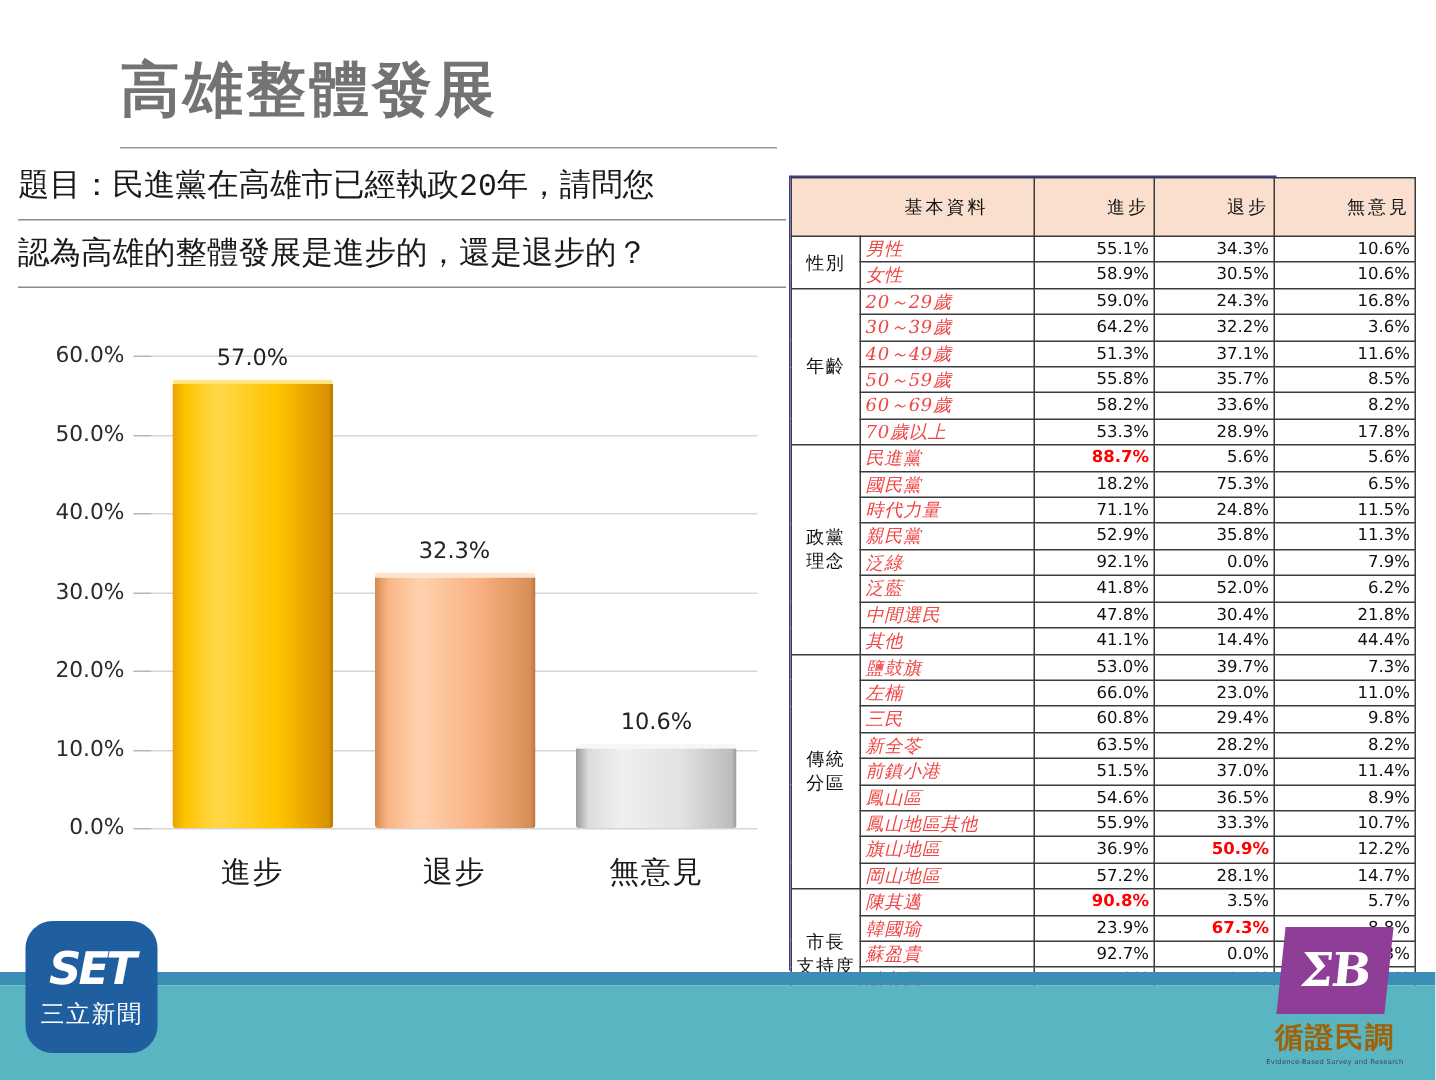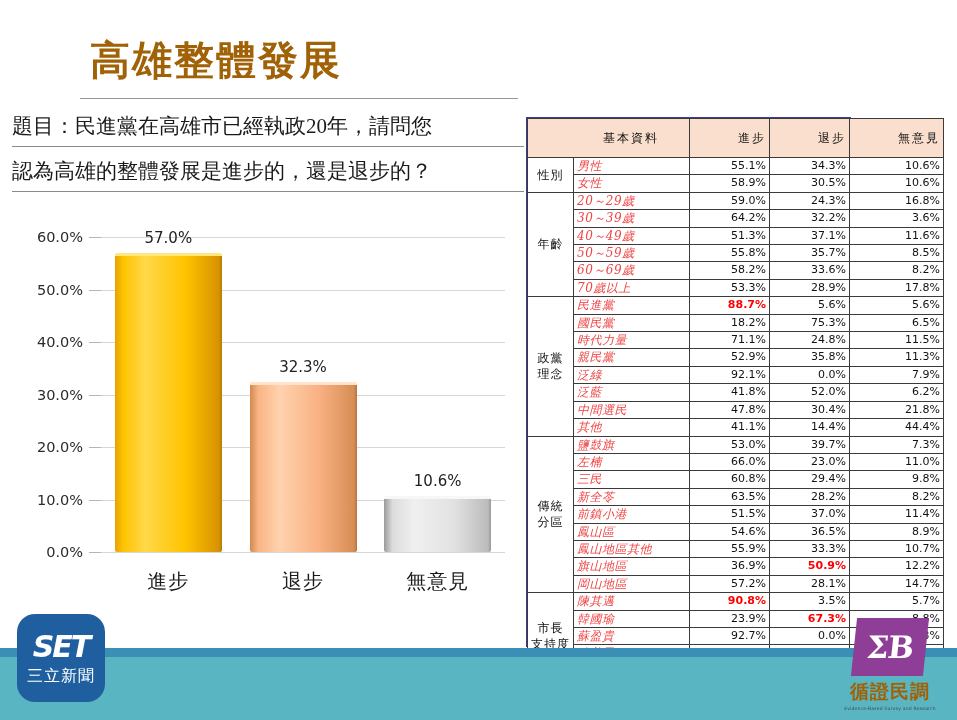--- a/index.html
+++ b/index.html
@@ -8,34 +8,33 @@
     font-family: "DejaVu Sans", "Liberation Sans", sans-serif;
     background:#ffffff;
     position:relative;
     overflow:hidden;
   }
 
   
   #slide-title {
     position:absolute; left:80px; top:38px;
     font-family:"DejaVu Serif","Liberation Serif",serif;
-    font-size:40px; font-weight:bold; color:#a16207;
+    font-size:40px; font-weight:bold; color:#737373;
     letter-spacing:2px; line-height:1.1;
     white-space:nowrap;
-    margin-left:10px;
   }
   #title-rule {
     position:absolute; left:80px; top:98px; width:438px; height:1px;
     background:#999;
   }
 
   
   #question {
     position:absolute; left:12px; top:108px; width:512px;
-    font-family:Liberation Serif, serif;
+    font-family:Liberation Mono, monospace;
     font-size:21px; color:#1a1a1a; line-height:1.72;
     letter-spacing:0px;
   }
   .q-line { border-bottom:1px solid #8a8a8a; padding-bottom:2px; white-space:nowrap; }
   .q-line + .q-line { margin-top:6px; }
 
   
   #chart { position:absolute; left:0px; top:215px; width:524px; height:380px; }
   #plot {
     position:absolute; left:101px; top:22px; width:404px; height:315px;

